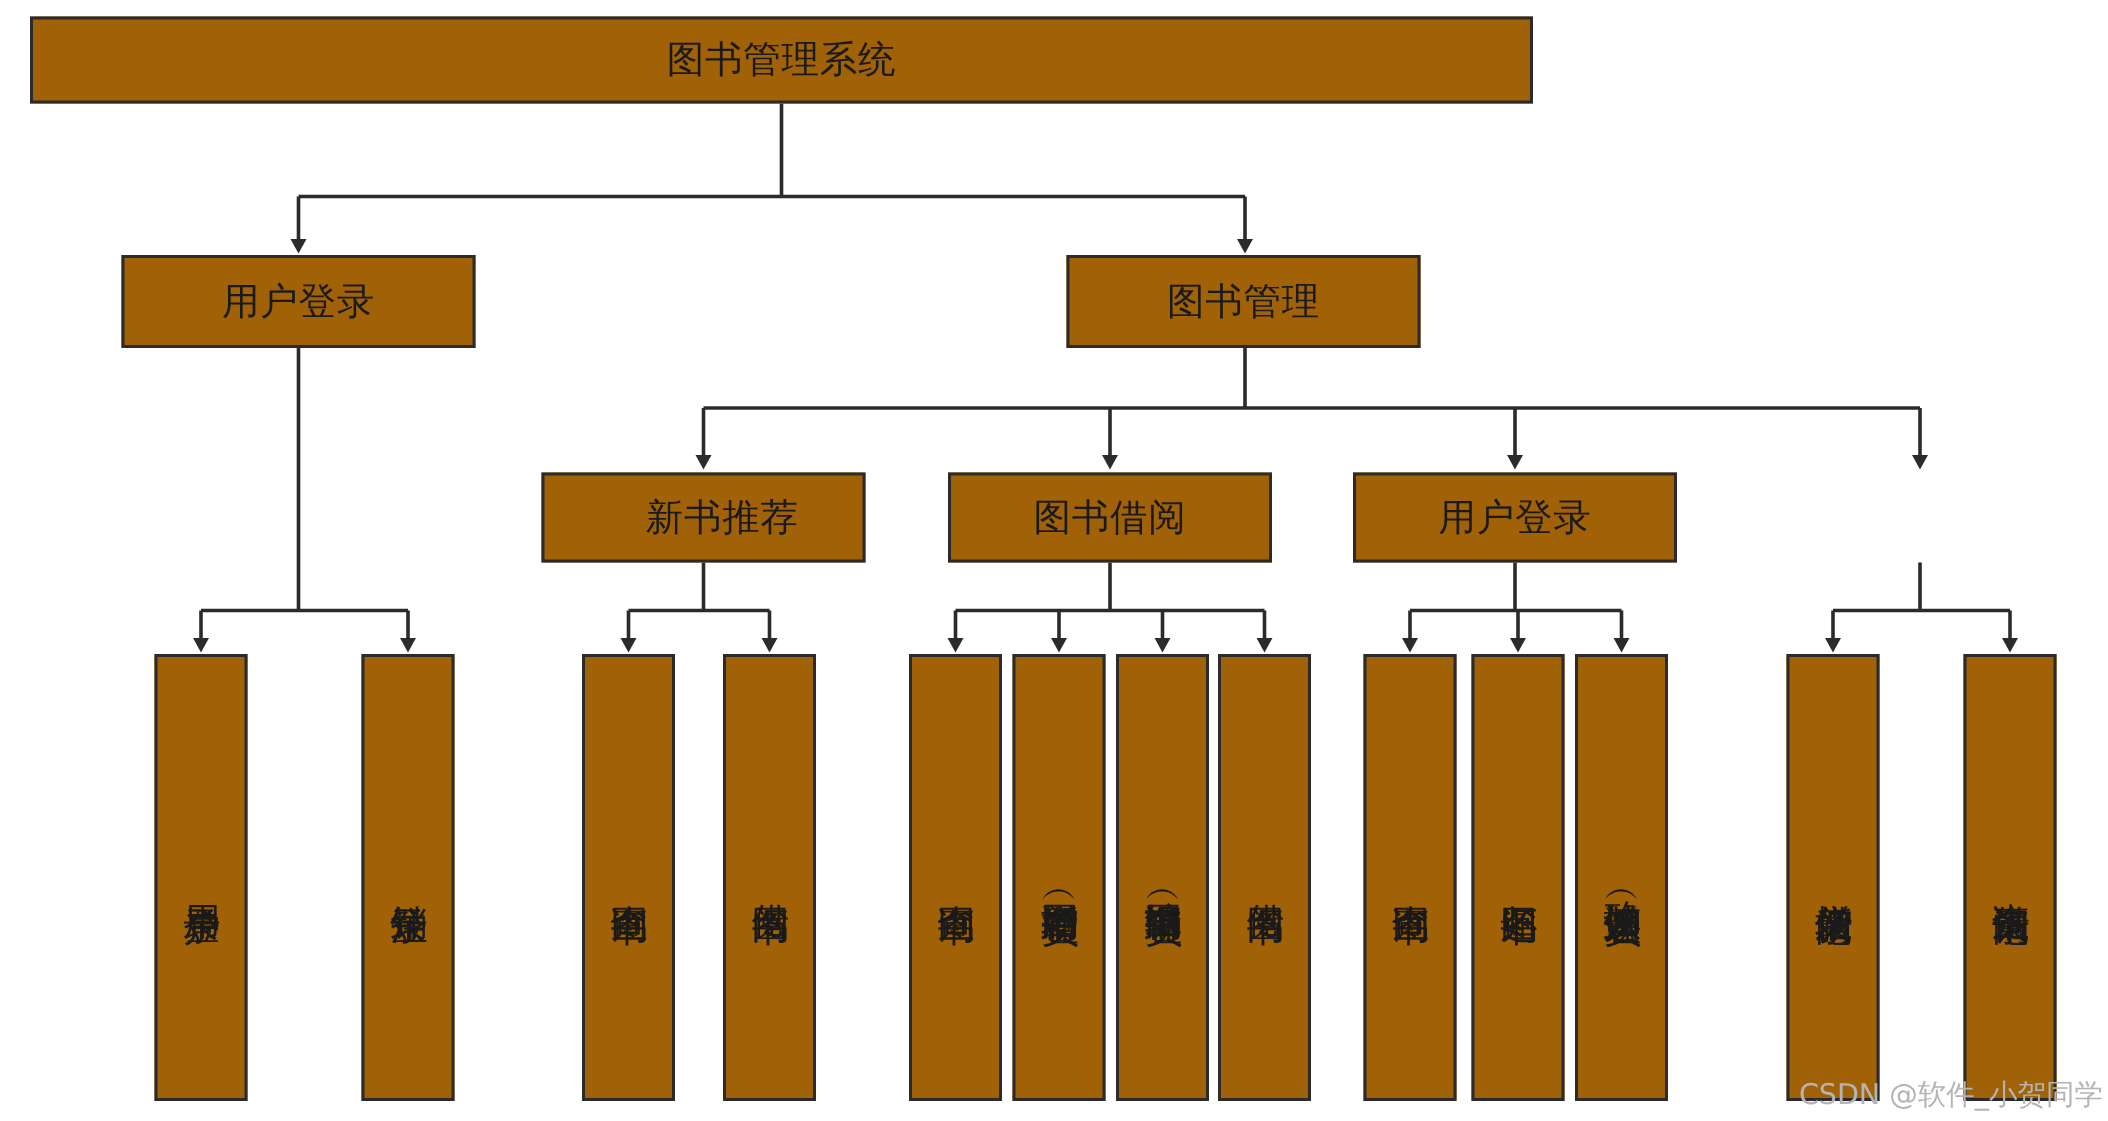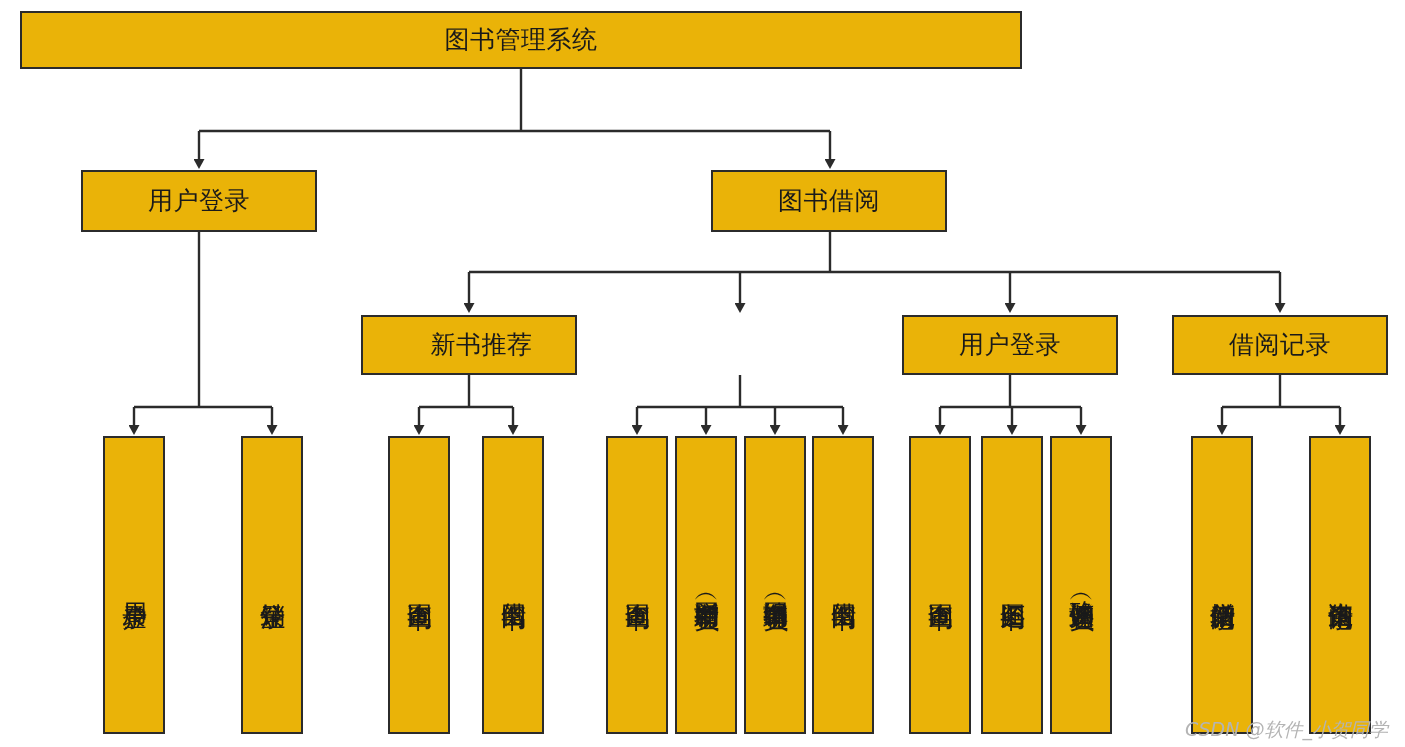--- a/index.html
+++ b/index.html
@@ -19,21 +19,21 @@
     position: absolute;
     left: 0; top: 0;
     width: 1405px;
     height: 747px;
     pointer-events: none;
   }
   .node {
     position: absolute;
     box-sizing: border-box;
     border: 2px solid #2b2b2b;
-    background: #eab308;
+    background: #a16207;
     display: flex;
     align-items: center;
     justify-content: center;
     color: #1a1a1a;
     z-index: 2;
   }
   .node-h {
     font-size: 25px;
     line-height: 1.2;
     letter-spacing: 0.5px;
@@ -43,28 +43,27 @@
     writing-mode: vertical-rl;
     text-orientation: upright;
     font-size: 25px;
     line-height: 1.45;
     letter-spacing: 1px;
     text-align: center;
     padding: 10px 0;
   }
   #watermark {
     position: absolute;
-    right: 17px;
+    right: 3px;
     bottom: 4px;
     font-size: 19px;
     color: #b4b4b4;
     white-space: nowrap;
     z-index: 3;
     font-family: "DejaVu Sans", "Liberation Sans", sans-serif;
-    font-style: italic;
   }
 </style>
 </head>
 <body>
 
 <div id="canvas">
 
   <svg id="edges" viewBox="0 0 1405 747">
     <defs>
       <marker id="arrow" markerWidth="10" markerHeight="11" refX="1" refY="5.5" orient="auto" markerUnits="userSpaceOnUse">
@@ -111,25 +110,25 @@
       <path d="M1280,375 L1280,407"></path>
       <path d="M1222,407 L1340,407"></path>
       <path d="M1222,407 L1222,426" marker-end="url(#arrow)"></path>
       <path d="M1340,407 L1340,426" marker-end="url(#arrow)"></path>
     </g>
   </svg>
 
   <div class="node node-h" style="left:20px; top:11px; width:1002px; height:58px;">图书管理系统</div>
 
   <div class="node node-h" style="left:81px; top:170px; width:236px; height:62px;">用户登录</div>
-  <div class="node node-h" style="left:711px; top:170px; width:236px; height:62px;">图书借阅</div>
+  <div class="node node-h" style="left:711px; top:170px; width:236px; height:62px;">图书管理</div>
 
   <div class="node node-h" style="left:361px; top:315px; width:216px; height:60px;padding-left:25px;">新书推荐</div>
+  <div class="node node-h" style="left:632px; top:315px; width:216px; height:60px;">图书借阅</div>
   <div class="node node-h" style="left:902px; top:315px; width:216px; height:60px;">用户登录</div>
-  <div class="node node-h" style="left:1172px; top:315px; width:216px; height:60px;">借阅记录</div>
 
   <div class="node node-v" style="left:103px; top:436px; width:62px; height:298px;">用户登录</div>
   <div class="node node-v" style="left:241px; top:436px; width:62px; height:298px;">注销登录</div>
 
   <div class="node node-v" style="left:388px; top:436px; width:62px; height:298px;">查询图书</div>
   <div class="node node-v" style="left:482px; top:436px; width:62px; height:298px;">借阅图书</div>
 
   <div class="node node-v" style="left:606px; top:436px; width:62px; height:298px;">查询图书</div>
   <div class="node node-v" style="left:675px; top:436px; width:62px; height:298px;">新增图书（管理员）</div>
   <div class="node node-v" style="left:744px; top:436px; width:62px; height:298px;">编辑图书（管理员）</div>

